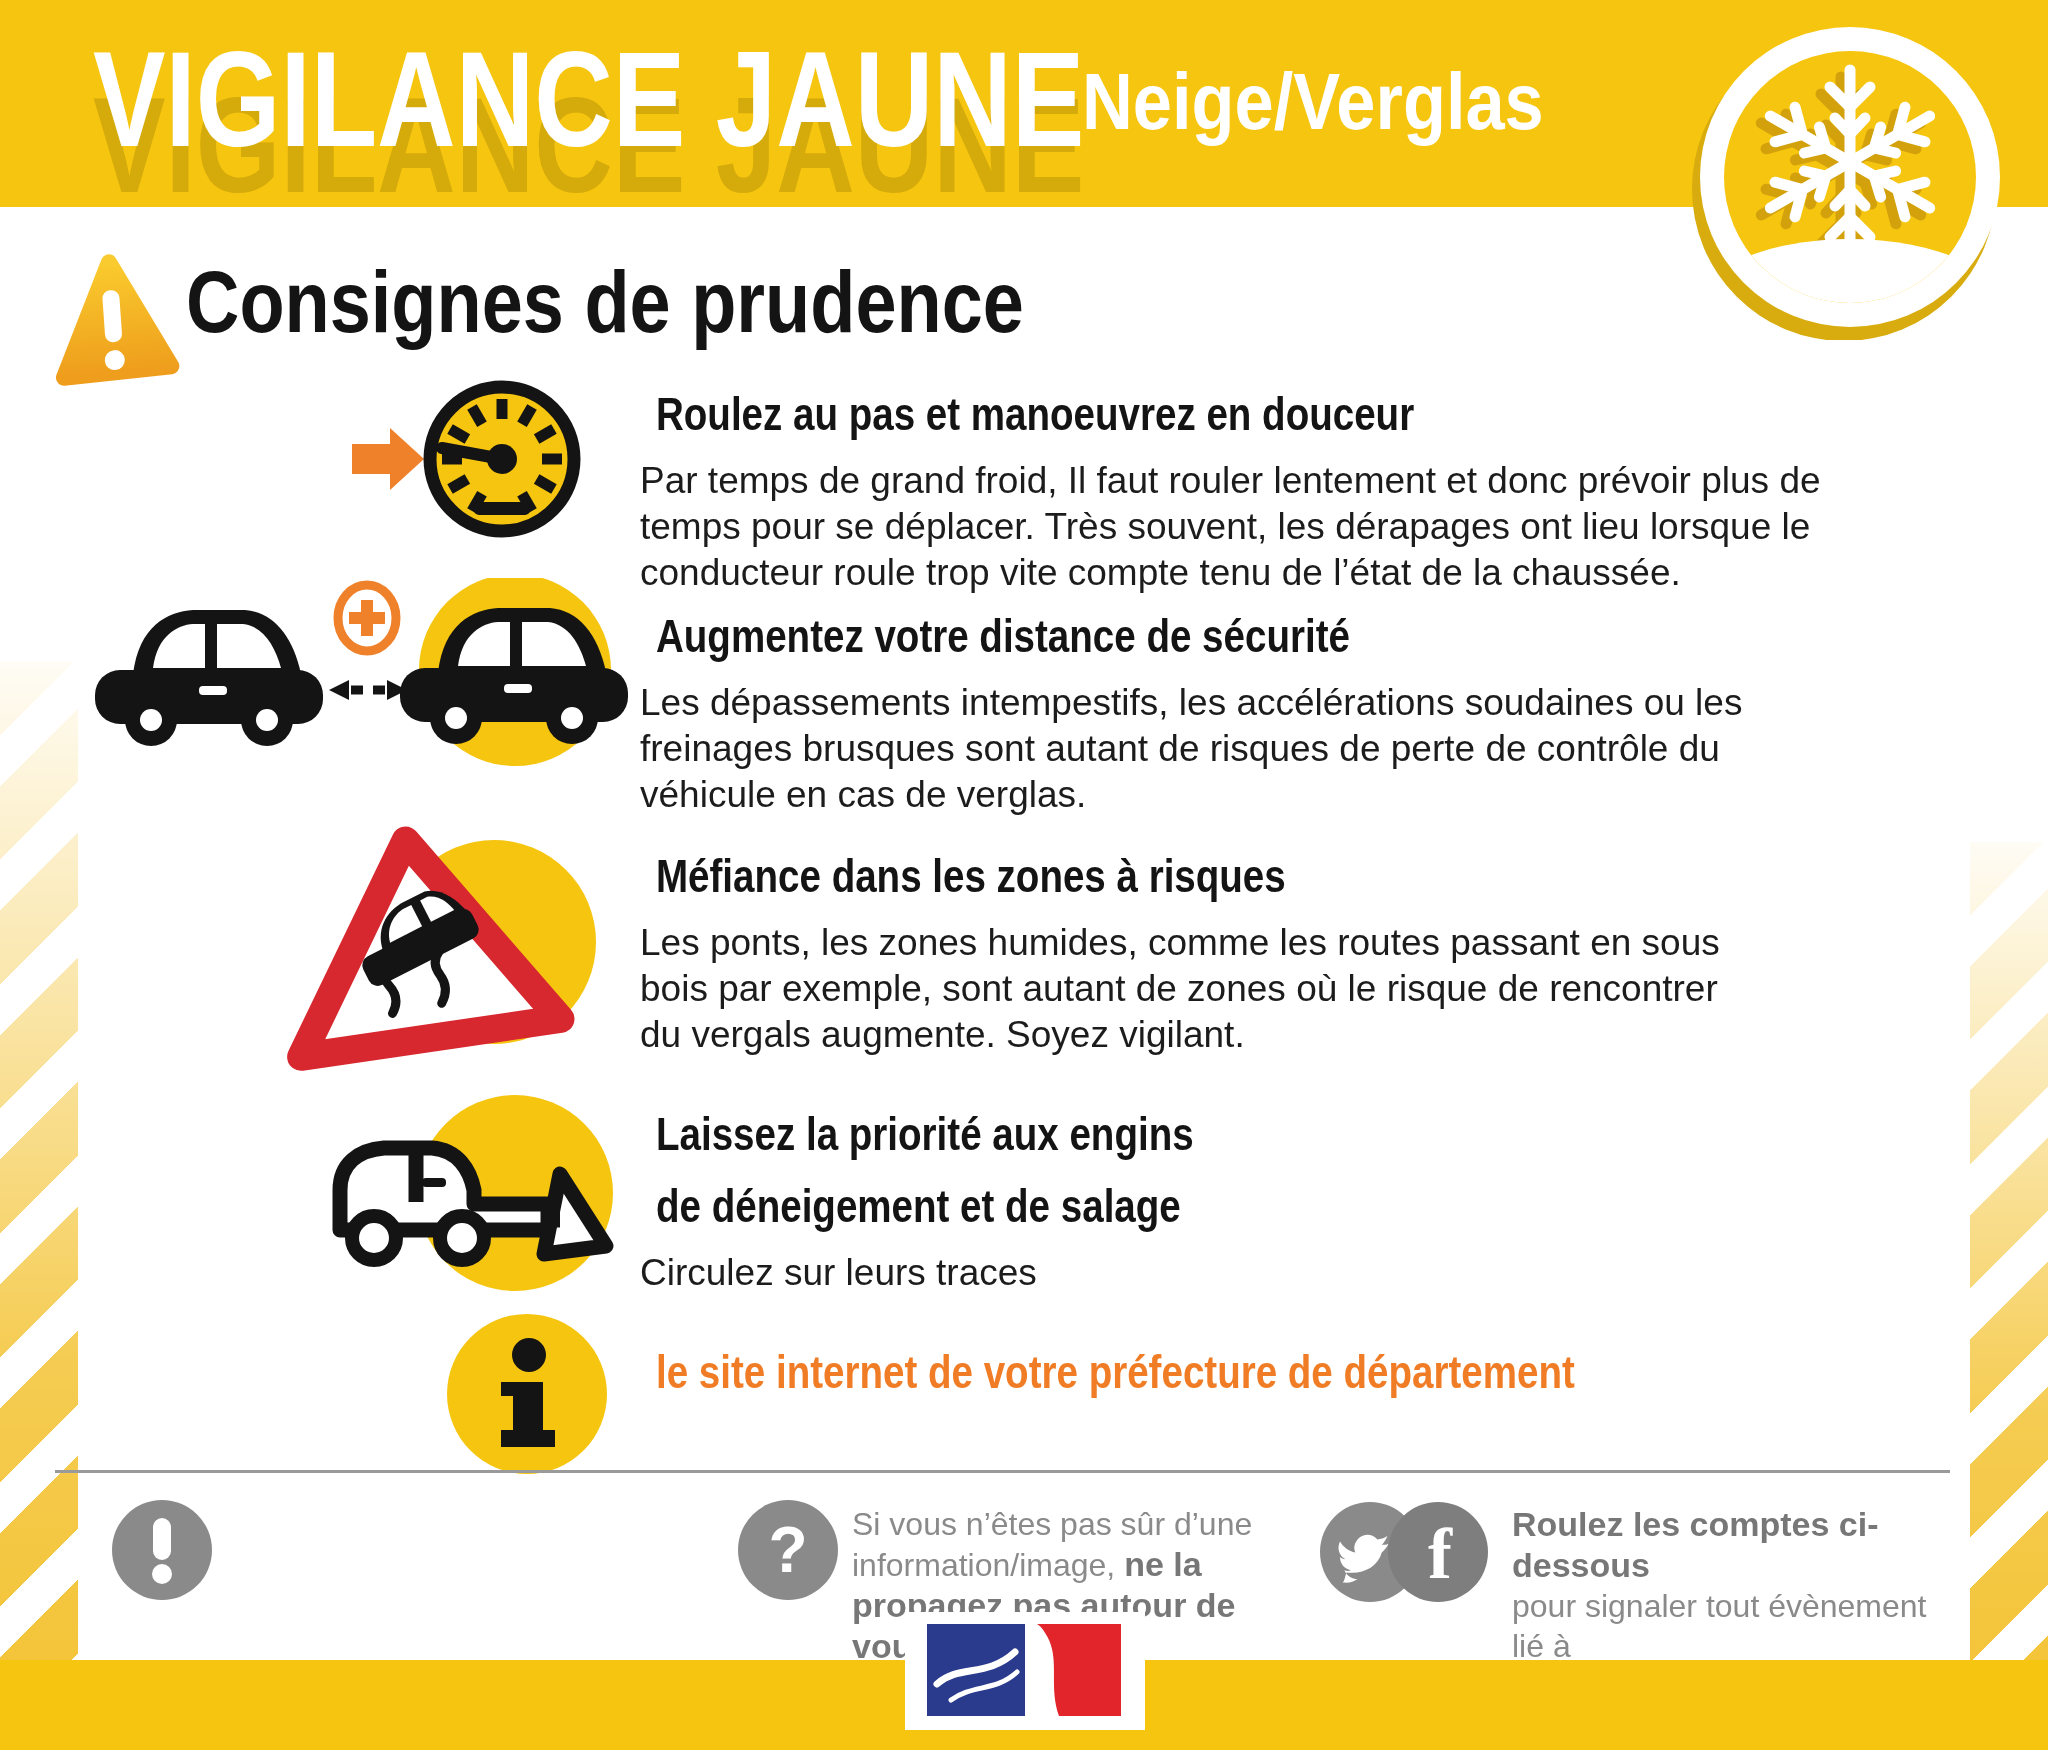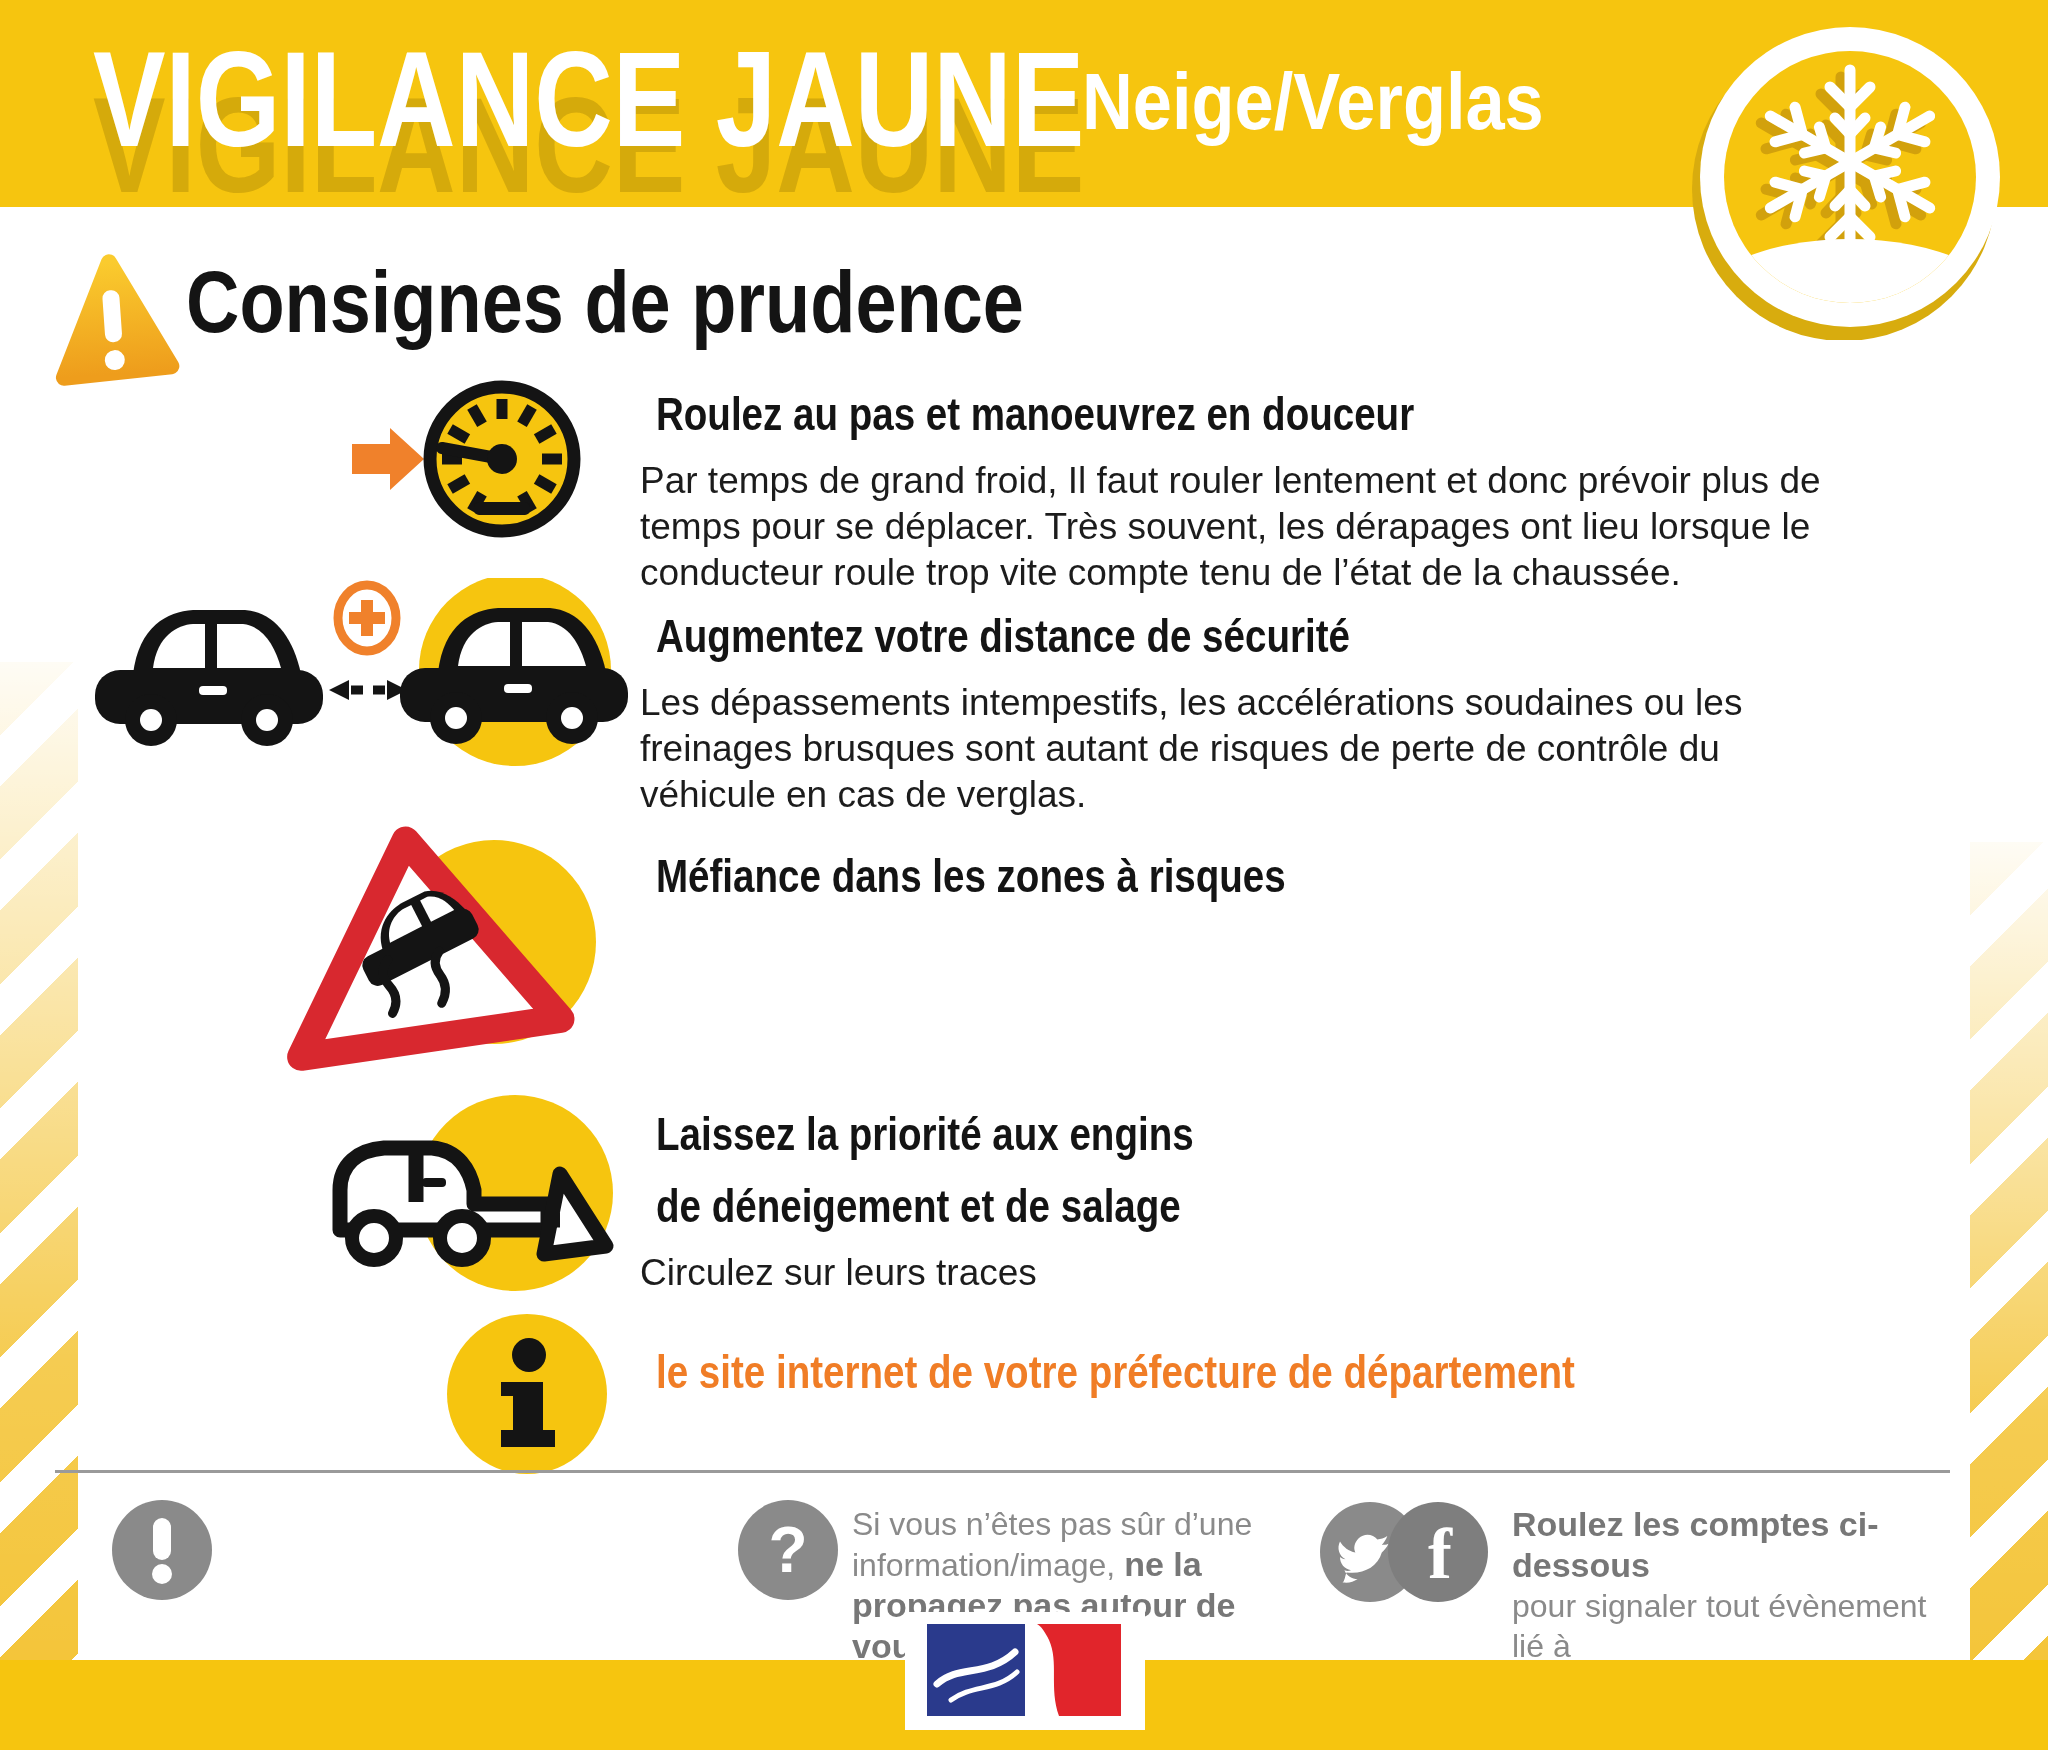--- a/index.html
+++ b/index.html
@@ -212,20 +212,23 @@
           </g>
           <g stroke="#141414" stroke-width="9" fill="none" stroke-linecap="round">
             <path d="M118,198 q10,-14 0,-28 q-10,-14 2,-26"></path>
             <path d="M168,194 q10,-14 2,-28 q-8,-14 2,-24"></path>
           </g>
         </g>
       </svg>
     </div>
     <div class="txt">
       <h3><span class="ch3">Méfiance dans les zones à risques</span></h3>
+      <p class="pre">Les ponts, les zones humides, comme les routes passant en sous
+bois par exemple, sont autant de zones où le risque de rencontrer
+du vergals augmente. Soyez vigilant.</p>
     </div>
   </section>
 
   <section class="row r4">
     <div class="icn" style="left:310px;top:-12px;">
       <svg width="315" height="240" viewBox="0 0 315 240">
         <circle cx="205" cy="115" r="98" fill="#F6C50F"></circle>
         <g stroke="#141414" stroke-width="15" fill="#fff" stroke-linejoin="round">
           <path d="M30,152 L30,112 C30,86 48,72 74,70 L122,70 C148,72 160,92 164,112 L164,126 L238,126 L238,152 Z"></path>
           <line x1="106" y1="74" x2="106" y2="124"></line>

